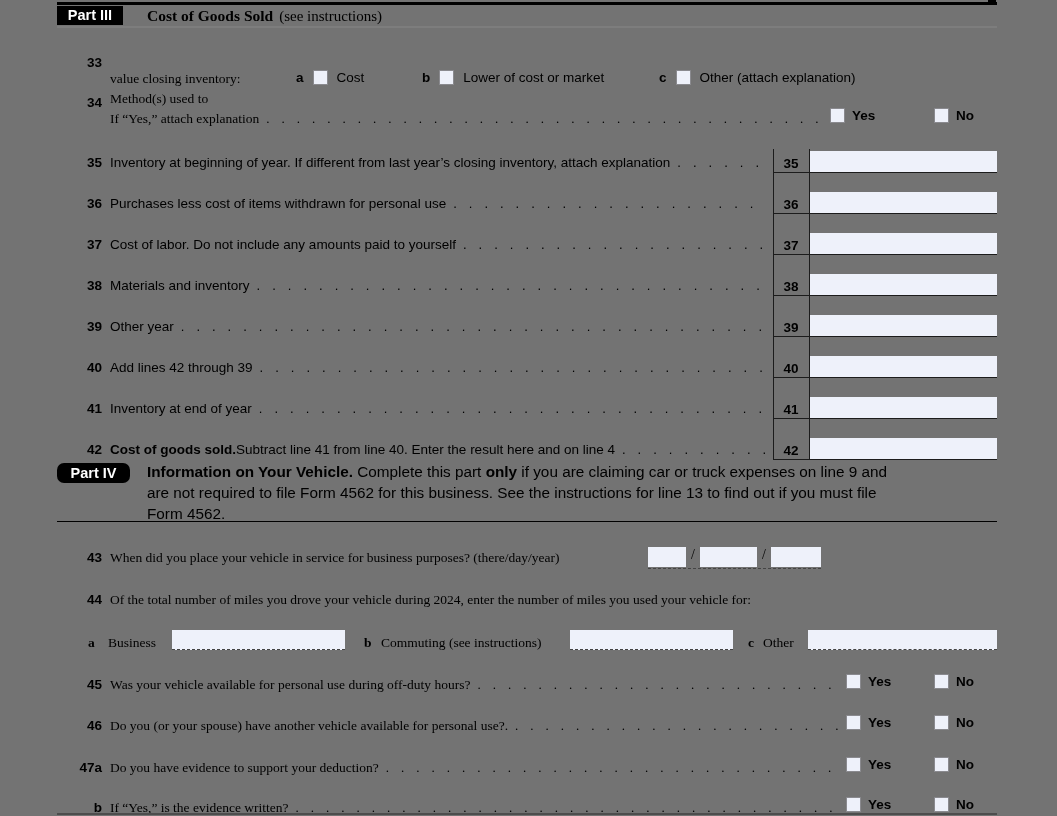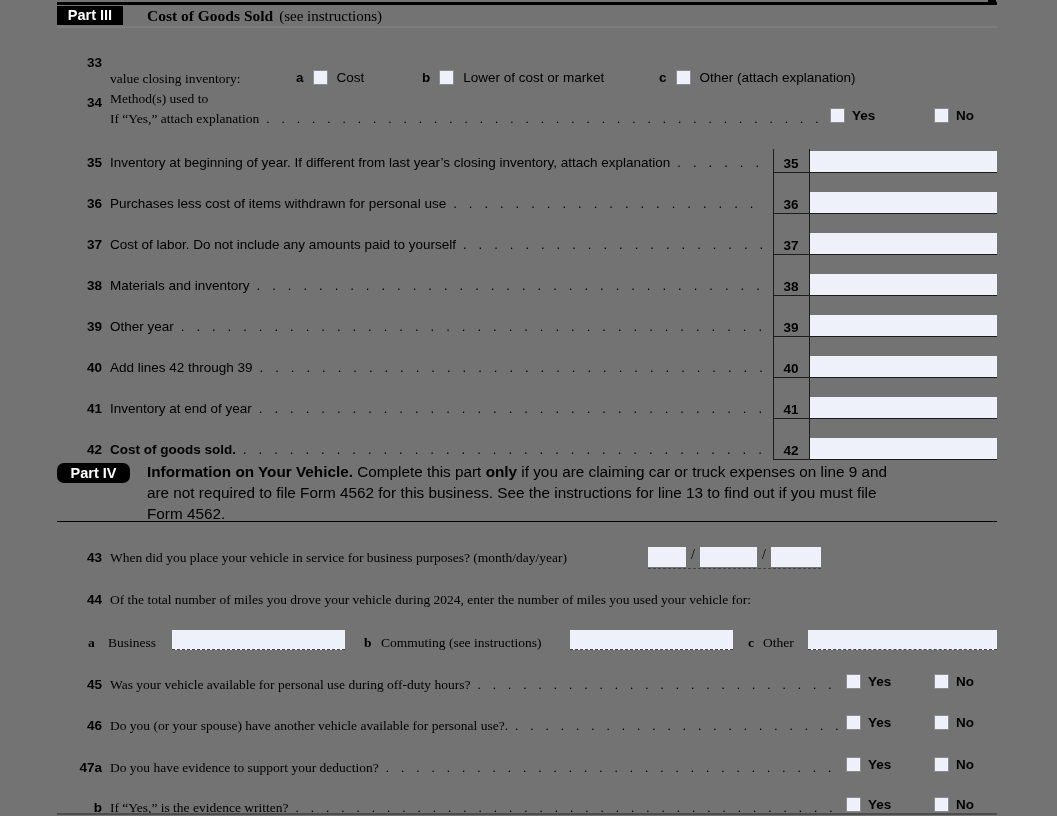--- a/index.html
+++ b/index.html
@@ -123,20 +123,21 @@
     </div>
   <div class="num" style="top:401px;">41</div>
   <div class="alabel" style="top:401px;">
       <span class="txt bold"></span>
       <span class="txt">Inventory at end of year</span>
       <span class="leader">................................................................................</span>
     </div>
   <div class="num" style="top:442px;">42</div>
   <div class="alabel" style="top:442px;">
       <span class="txt bold">Cost of goods sold.</span>
+      <span class="txt"> Subtract line 41 from line 40. Enter the result here and on line 4</span>
       <span class="leader">................................................................................</span>
     </div>
 
   <div class="band" style="top:151px;">
       <span class="bnum">35</span>
       <span class="bfill"></span>
     </div>
   <div class="band" style="top:192px;">
       <span class="bnum">36</span>
       <span class="bfill"></span>
@@ -171,21 +172,21 @@
 
   <div class="ptab" style="top:463px;width:73px;height:20px;border-radius:7px;">Part IV</div>
   <div class="desc">
     <span class="bold">Information on Your Vehicle.</span><span> Complete this part </span><span class="bold">only</span><span> if you are claiming car or truck expenses on line 9 and</span><br>
     <span>are not required to file Form 4562 for this business. See the instructions for line 13 to find out if you must file</span><br>
     <span>Form 4562.</span>
   </div>
   <div class="hline" style="left:57px;top:520.5px;width:940px;height:1.5px;"></div>
 
   <div class="num" style="top:550px;">43</div>
-  <div class="abs txt" style="left:110px;top:550px;">When did you place your vehicle in service for business purposes? (month/day/year)</div>
+  <div class="abs txt" style="left:110px;top:550px;">When did you place your vehicle in service for business purposes? (there/day/year)</div>
   <div class="abs" style="left:648px;top:545px;width:173px;height:23px;border-bottom:1.5px dashed #444;display:flex;">
     <span class="dbox" style="width:38px;"></span>
     <span class="dsl">/</span>
     <span class="dbox" style="width:57px;"></span>
     <span class="dsl">/</span>
     <span class="dbox" style="width:50px;"></span>
   </div>
 
   <div class="num" style="top:592px;">44</div>
   <div class="abs txt" style="left:110px;top:592px;">Of the total number of miles you drove your vehicle during 2024, enter the number of miles you used your vehicle for:</div>

